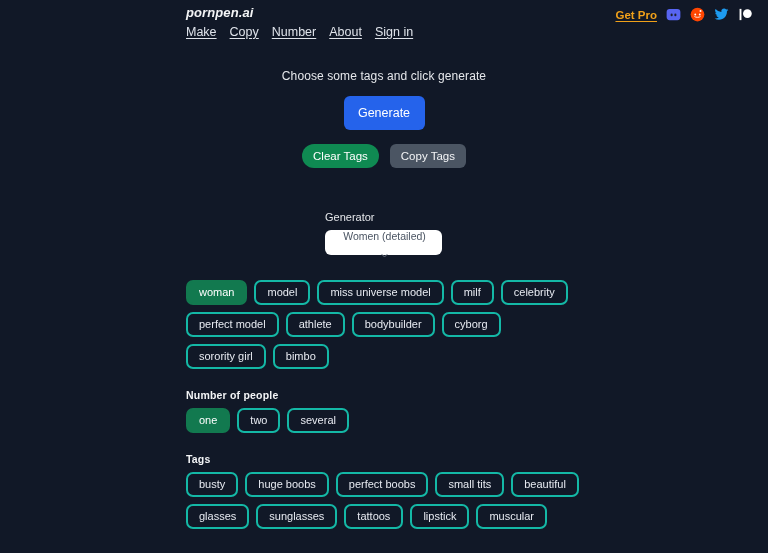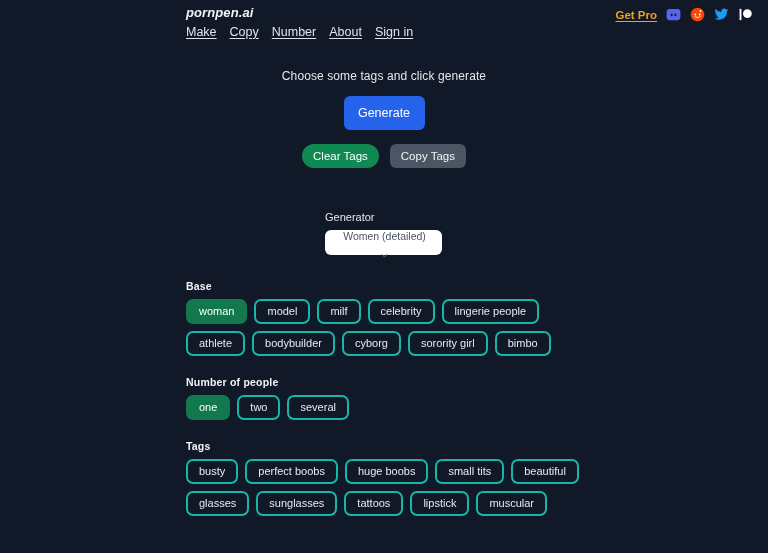--- a/index.html
+++ b/index.html
@@ -294,48 +294,48 @@
         <span class="chevron">
           <svg width="9" height="9" viewBox="0 0 12 12" aria-hidden="true">
             <path d="M2.5 4.5 6 8l3.5-3.5" stroke="#6b7280" stroke-width="1.3" fill="none" stroke-linecap="round" stroke-linejoin="round"></path>
           </svg>
         </span>
       </div>
     </div>
 
     <div class="sections">
         <div class="section">
-          <div class="section-title">Base</div>
           <div class="tag-list">
             <button class="tag selected">woman</button>
             <button class="tag">model</button>
+            <button class="tag">miss universe model</button>
             <button class="tag">milf</button>
             <button class="tag">celebrity</button>
-            <button class="tag">lingerie people</button>
+            <button class="tag">perfect model</button>
             <button class="tag">athlete</button>
             <button class="tag">bodybuilder</button>
             <button class="tag">cyborg</button>
             <button class="tag">sorority girl</button>
             <button class="tag">bimbo</button>
           </div>
         </div>
         <div class="section">
           <div class="section-title">Number of people</div>
           <div class="tag-list">
             <button class="tag selected">one</button>
             <button class="tag">two</button>
             <button class="tag">several</button>
           </div>
         </div>
         <div class="section">
           <div class="section-title">Tags</div>
           <div class="tag-list">
             <button class="tag">busty</button>
+            <button class="tag">huge boobs</button>
             <button class="tag">perfect boobs</button>
-            <button class="tag">huge boobs</button>
             <button class="tag">small tits</button>
             <button class="tag">beautiful</button>
             <button class="tag">glasses</button>
             <button class="tag">sunglasses</button>
             <button class="tag">tattoos</button>
             <button class="tag">lipstick</button>
             <button class="tag">muscular</button>
           </div>
         </div>
       </div>

